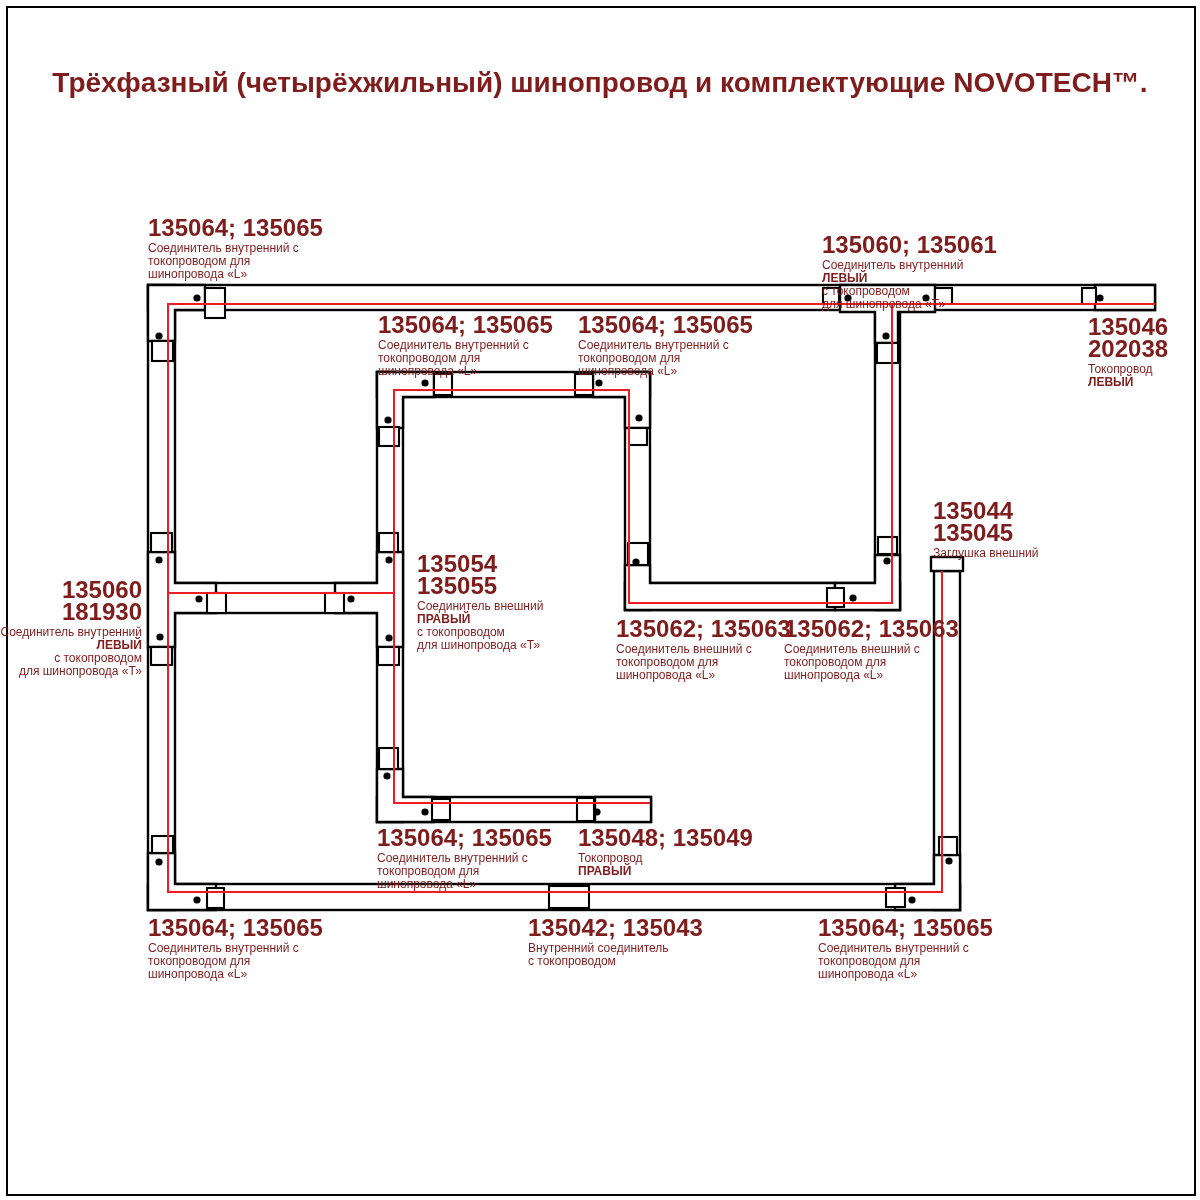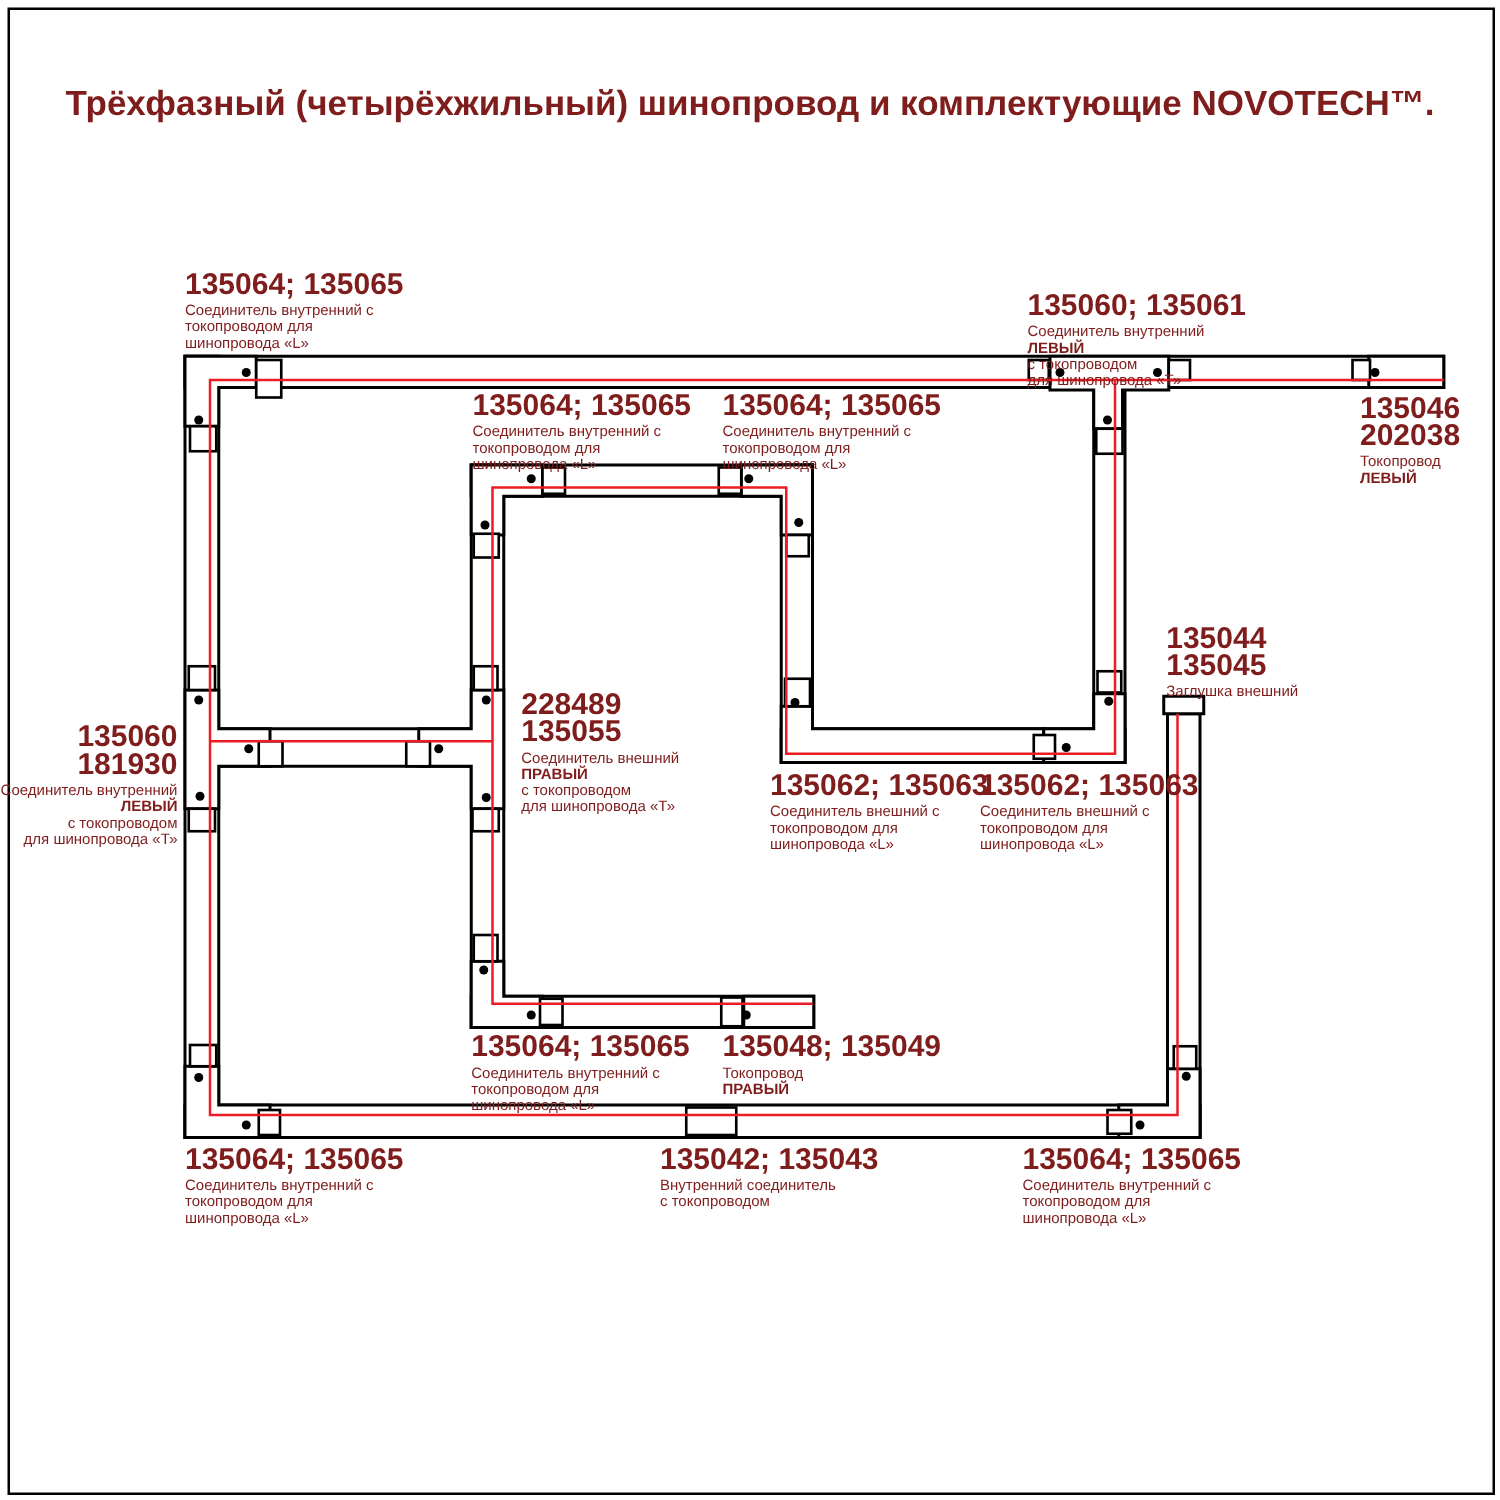--- a/index.html
+++ b/index.html
@@ -174,21 +174,21 @@
         <div class="num">135060</div>
         <div class="num">181930</div>
         <div class="desc">
           <div>Соединитель внутренний</div>
           <div class="b">ЛЕВЫЙ</div>
           <div>с токопроводом</div>
           <div>для шинопровода «Т»</div>
         </div>
       </div>
       <div class="callout" style="top: 553px; left: 417px;">
-        <div class="num">228489</div>
+        <div class="num">135054</div>
         <div class="num">135055</div>
         <div class="desc">
           <div>Соединитель внешний</div>
           <div class="b">ПРАВЫЙ</div>
           <div>с токопроводом</div>
           <div>для шинопровода «Т»</div>
         </div>
       </div>
       <div class="callout" style="top: 618px; left: 616px;">
         <div class="num">135062; 135063</div>

